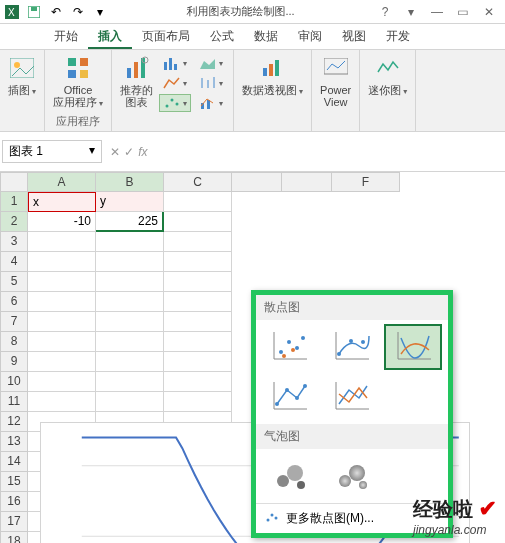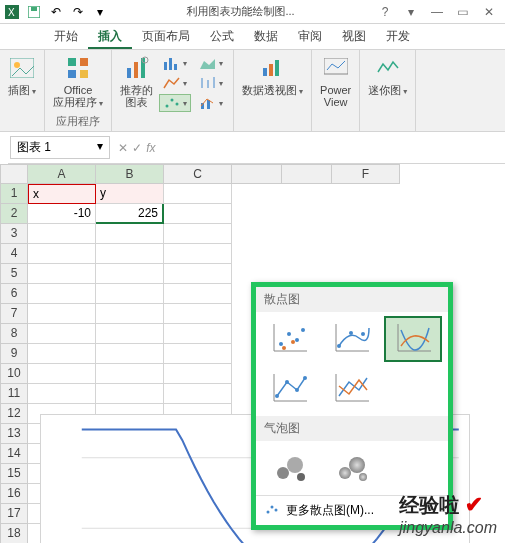--- a/index.html
+++ b/index.html
@@ -21,21 +21,21 @@
 .rgroup { border-right: 1px solid #d4d4d4; display: flex; flex-direction: column; align-items: center; padding: 2px 4px; }
 .rgroup-label { font-size: 11px; color: #666; margin-top: auto; }
 .rbig { display: flex; flex-direction: column; align-items: center; gap: 2px; padding: 2px 4px; cursor: pointer; }
 .rbig-icon { width: 28px; height: 28px; display: flex; align-items: center; justify-content: center; }
 .rbig-label { font-size: 11px; color: #444; text-align: center; line-height: 1.1; }
 .rsmall-col { display: flex; flex-direction: column; gap: 2px; padding: 2px; }
 .rsmall { width: 32px; height: 18px; display: flex; align-items: center; justify-content: center; }
 .rsmall-green { background: #d4e8d4; border: 1px solid #8bc08b; }
 .caret { font-size: 8px; color: #666; margin-left: 2px; }
 
-.namebox-row { height: 32px; display: flex; border-bottom: 1px solid #d4d4d4; align-items: center; margin-left: 8px; }
+.namebox-row { height: 40px; display: flex; border-bottom: 1px solid #d4d4d4; align-items: center; }
 .namebox { width: 100px; border: 1px solid #ccc; padding: 2px 6px; margin: 2px; font-family: Arial; background: #fff; display: flex; justify-content: space-between; }
 .fx-area { padding: 2px 6px; display: flex; gap: 4px; color: #999; }
 
 .grid { position: relative; }
 .col-headers { display: flex; height: 20px; }
 .rowhead-spacer { width: 28px; border: 1px solid #ccc; background: #f0f0f0; }
 .colhead { width: 68px; border: 1px solid #ccc; border-left: none; background: #f0f0f0; text-align: center; line-height: 18px; font-family: Arial; color: #444; }
 .colhead-sel { background: #d4e8d4; }
 .row { display: flex; height: 20px; }
 .rowhead { width: 28px; border: 1px solid #ccc; border-top: none; background: #f0f0f0; text-align: center; line-height: 18px; font-family: Arial; color: #444; }
@@ -52,21 +52,21 @@
 .dd-item { width: 58px; height: 46px; border: 1px solid transparent; display: flex; align-items: center; justify-content: center; cursor: pointer; }
 .dd-item-sel { background: #cde6cd; border: 2px solid #1a7b3e; }
 .dd-more { padding: 6px 8px; display: flex; align-items: center; gap: 6px; cursor: pointer; text-align: center; }
 
 .chart-area { position: absolute; left: 40px; top: 250px; width: 430px; height: 235px; border: 1px solid #d4d4d4; background: #fff; }
 .chart-svg { width: 100%; height: 100%; }
 
 .watermark { position: absolute; right: 8px; bottom: 6px; z-index: 200; text-align: left; }
 .wm-line1 { font-size: 20px; font-weight: bold; color: #222; }
 .wm-check { color: #d00; font-size: 22px; }
-.wm-line2 { font-size: 16px; font-style: italic; color: #444; }
+.wm-line2 { font-size: 12px; font-style: italic; color: #444; }
 </style>
 </head>
 <body>
 
 <div class="titlebar">
   <div class="qat">
     <span class="qat-icon">
         <svg width="14" height="14">
           <rect width="14" height="14" fill="#217346"></rect>
           <text x="3" y="11" fill="#fff" font-size="10">X</text>

